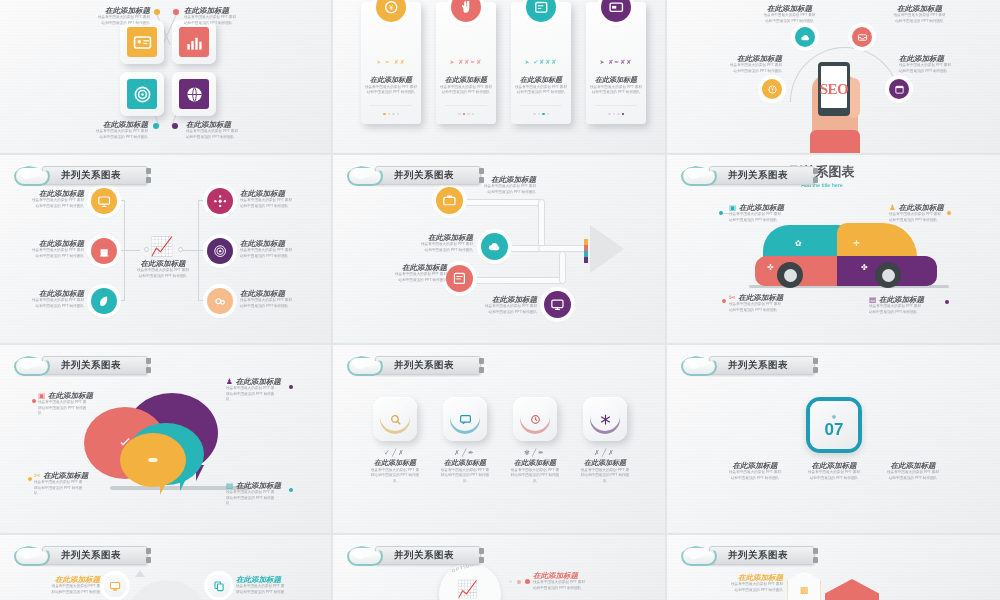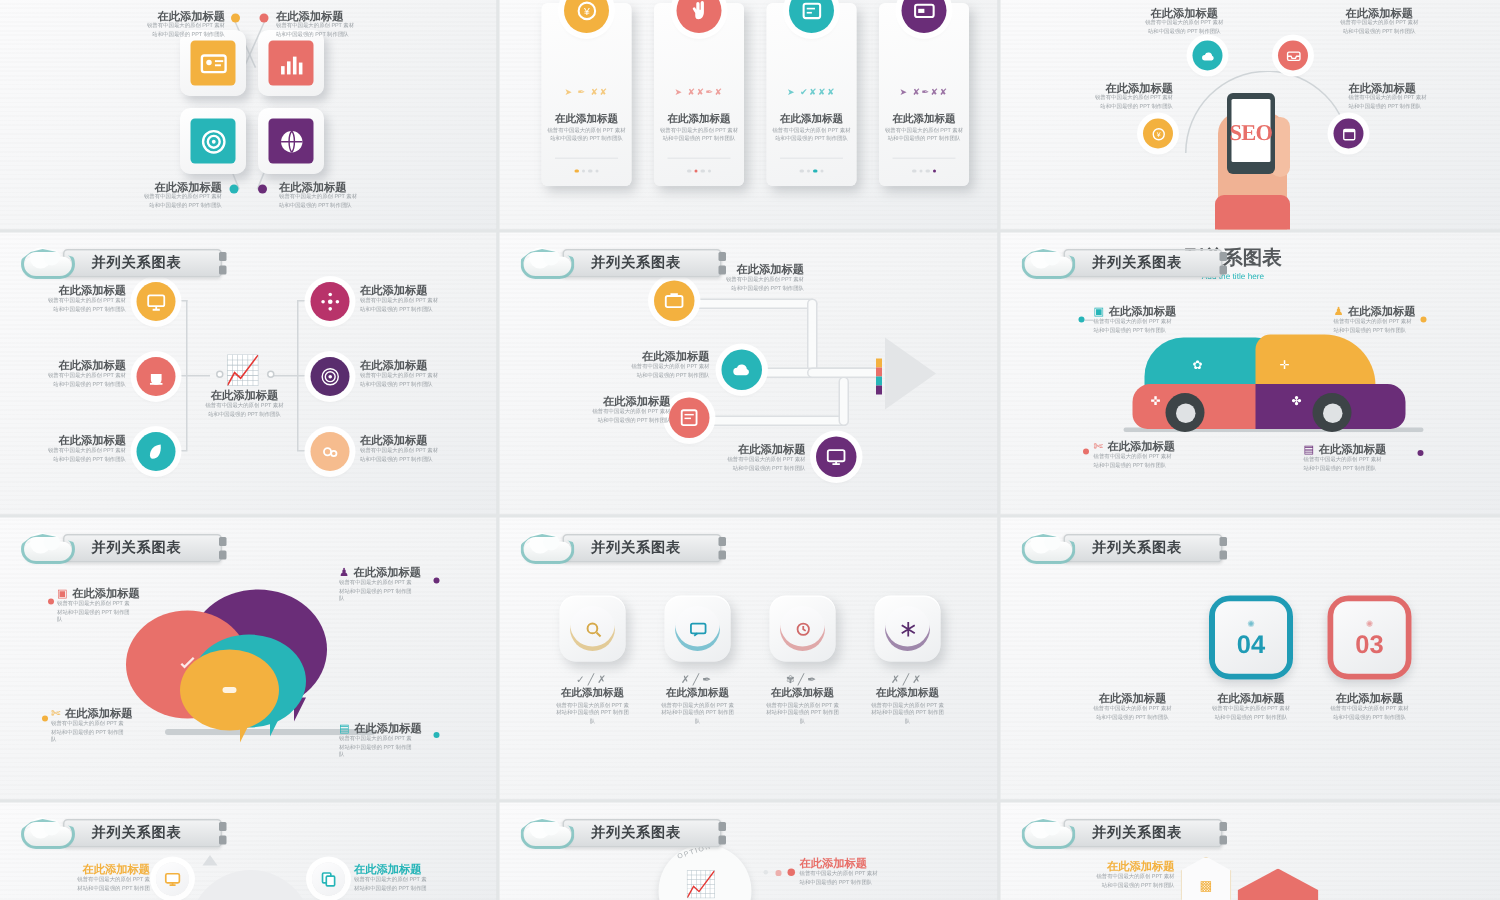--- a/index.html
+++ b/index.html
@@ -50,21 +50,21 @@
     padding: 0 26px 0 18px; display: flex; align-items: center;
     background: linear-gradient(180deg,#f2f3f4,#d9dcde);
     border: 1px solid #cdd1d3; border-radius: 3px;
     box-shadow: 0 1px 2px rgba(0,0,0,.12);
   }
   .ribbon span { font-size: 9.5px; font-weight: bold; color: #3f4448; letter-spacing: .5px; white-space: nowrap; }
   .rib-tab { position: absolute; right: -4px; width: 5px; height: 6px; background: #9aa0a4; border-radius: 1px; }
   .rib-tab.t1 { top: 1px; } .rib-tab.t2 { bottom: 1px; }
 
   
-  .tt { font-size: 7.5px; color: #55595c; font-weight: bold; line-height: 1.25; white-space: nowrap; }
+  .tt { font-size: 7.5px; color: #55595c; font-weight: bold; line-height: 1.25; white-space: nowrap; font-style: italic; }
   .tb { font-size: 3.6px; color: #9aa0a5; line-height: 1.5; }
   .tb div { white-space: nowrap; }
   .abs { position: absolute; z-index: 5; }
   .ta-r { text-align: right; }
   .ta-c { text-align: center; }
 
   
   .rnd {
     position: absolute; border-radius: 50%;
     display: flex; align-items: center; justify-content: center;
@@ -898,37 +898,31 @@
       <div class="tt">在此添加标题</div>
       <div class="tb">
           <div>锐普有中国最大的原创 PPT 素材</div>
           <div>站和中国最强的 PPT 制作团队</div>
         </div>
     </div>
 
     <div class="numbox" style="left:139px;top:52px;border-color:#1f9bb5">
       <div class="inner">
         <div class="mini" style="color:#1f9bb5">✺</div>
-        <div class="n" style="color:#1f9bb5">04</div>
+        <div class="n" style="color:#1f9bb5">07</div>
       </div>
     </div>
     <div class="abs ta-c" style="left:101px;top:116px;width:132px">
       <div class="tt">在此添加标题</div>
       <div class="tb">
           <div>锐普有中国最大的原创 PPT 素材</div>
           <div>站和中国最强的 PPT 制作团队</div>
         </div>
     </div>
 
-    <div class="numbox" style="left:218px;top:52px;border-color:#e06b6b">
-      <div class="inner">
-        <div class="mini" style="color:#e06b6b">✺</div>
-        <div class="n" style="color:#e06b6b">03</div>
-      </div>
-    </div>
     <div class="abs ta-c" style="left:180px;top:116px;width:132px">
       <div class="tt">在此添加标题</div>
       <div class="tb">
           <div>锐普有中国最大的原创 PPT 素材</div>
           <div>站和中国最强的 PPT 制作团队</div>
         </div>
     </div>
   </div>
 
   <div class="slide" style="border-bottom:none">

